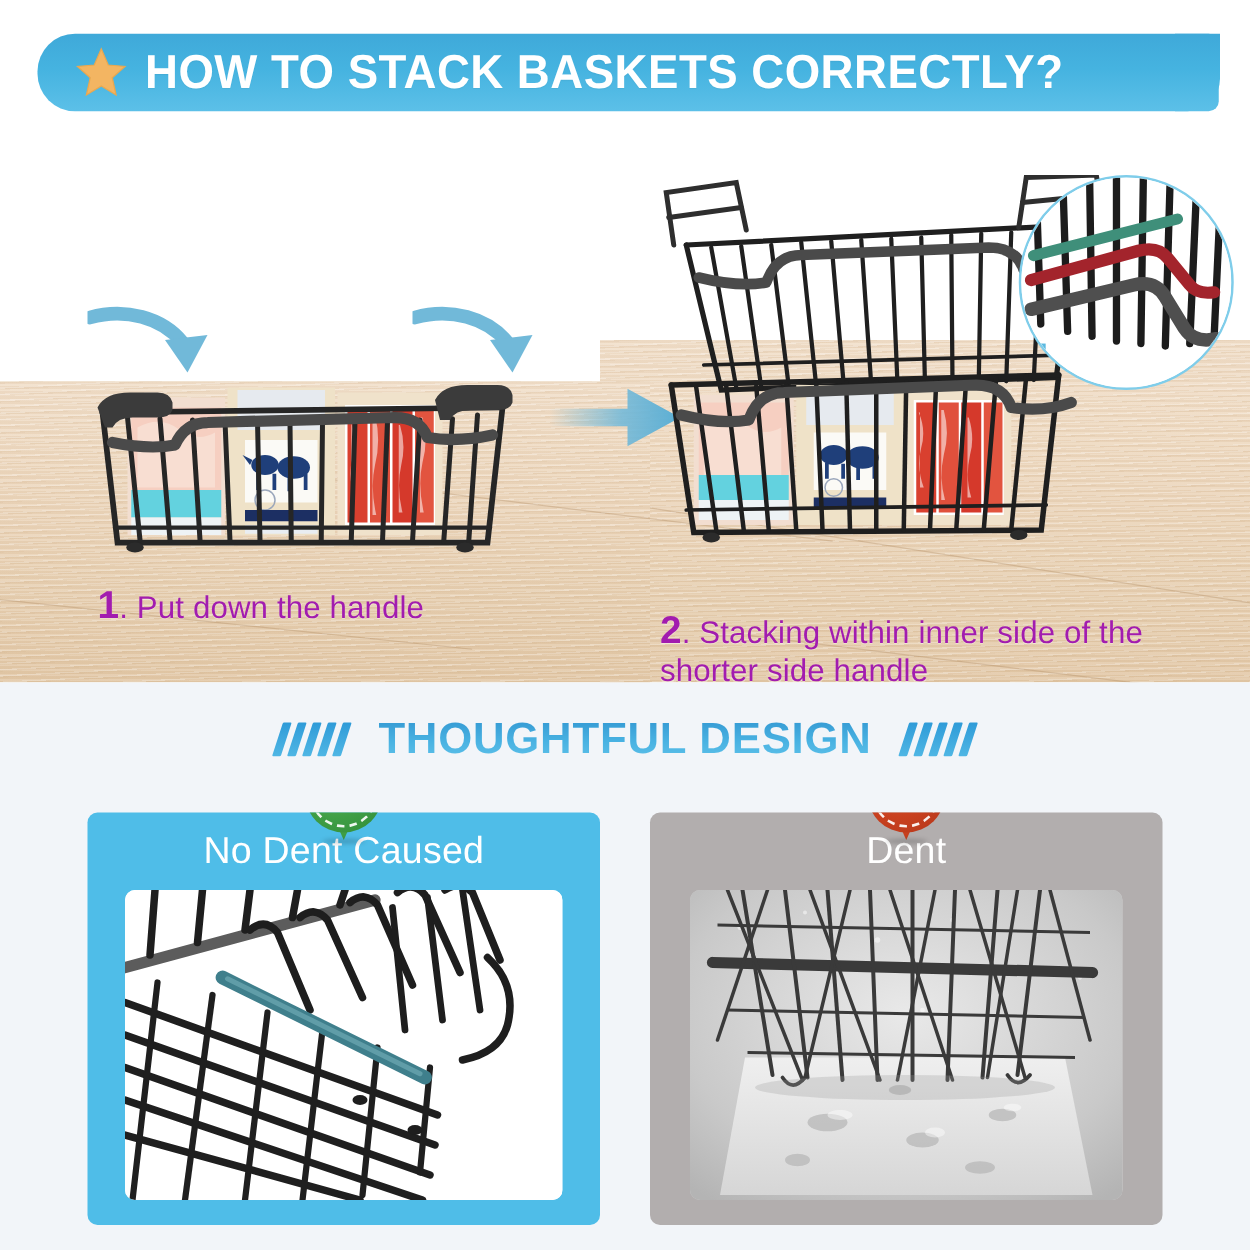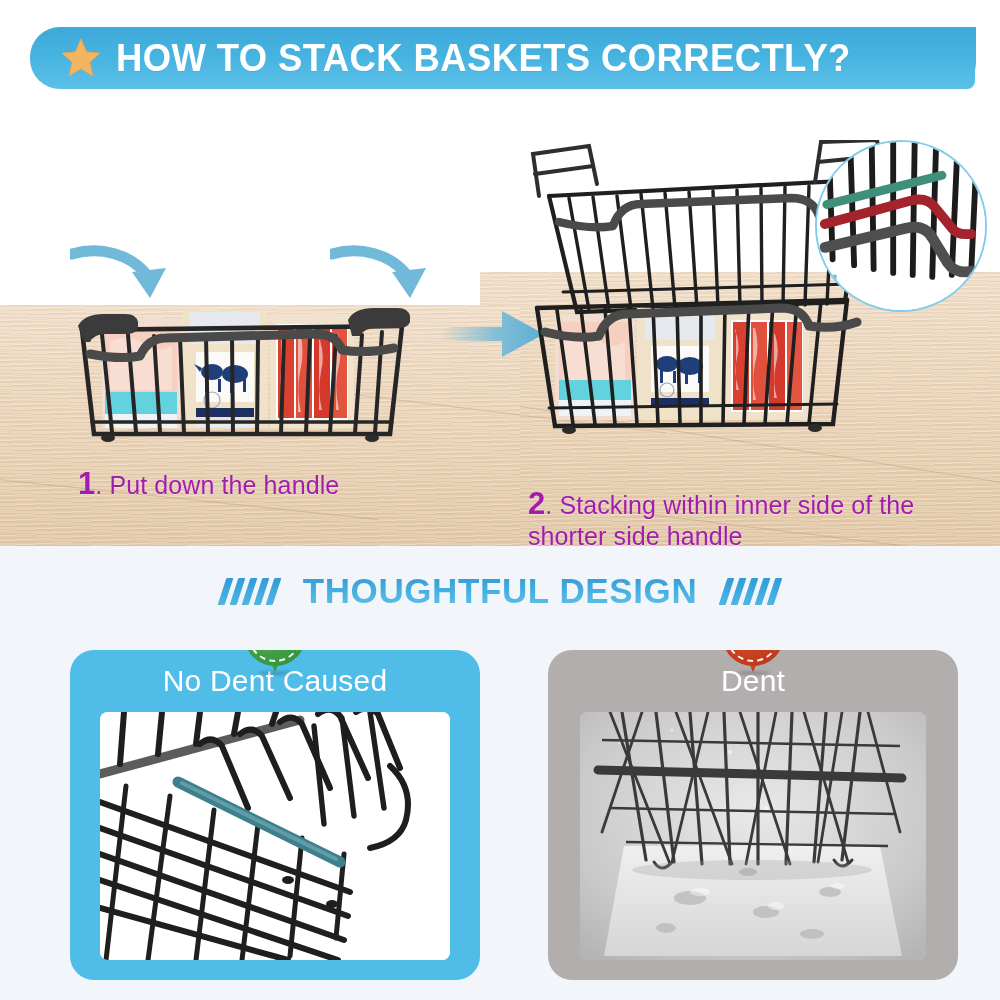--- a/index.html
+++ b/index.html
@@ -106,24 +106,24 @@
     font-family:"Liberation Sans", sans-serif;
     background:linear-gradient(180deg,#2f93cf 0%, #49b2e2 55%, #62c3ea 100%);
     -webkit-background-clip:text; background-clip:text; color:transparent;
     white-space:nowrap;
     text-align:right;
   }
 
   
   .compare-panel{
     position:absolute; top:104px; width:410px; height:330px;
-    border-radius:24px; overflow:hidden;
+    border-radius:8px; overflow:hidden;
   }
   #panel-good{ left:70px;  background:#4fbde8; }
-  #panel-bad { left:520px; background:#b2aeae;margin-left:28px; }
+  #panel-bad { left:520px; background:#b2aeae; }
   .panel-title{
     position:absolute; left:0; top:14px; width:100%;
     text-align:center; color:#ffffff;
     font-size:30px; font-weight:500; letter-spacing:.2px;
     font-family:"Liberation Sans", sans-serif;
   }
   .panel-photo{
     position:absolute; left:30px; top:62px; width:350px; height:248px;
     border-radius:8px; overflow:hidden;
   }

